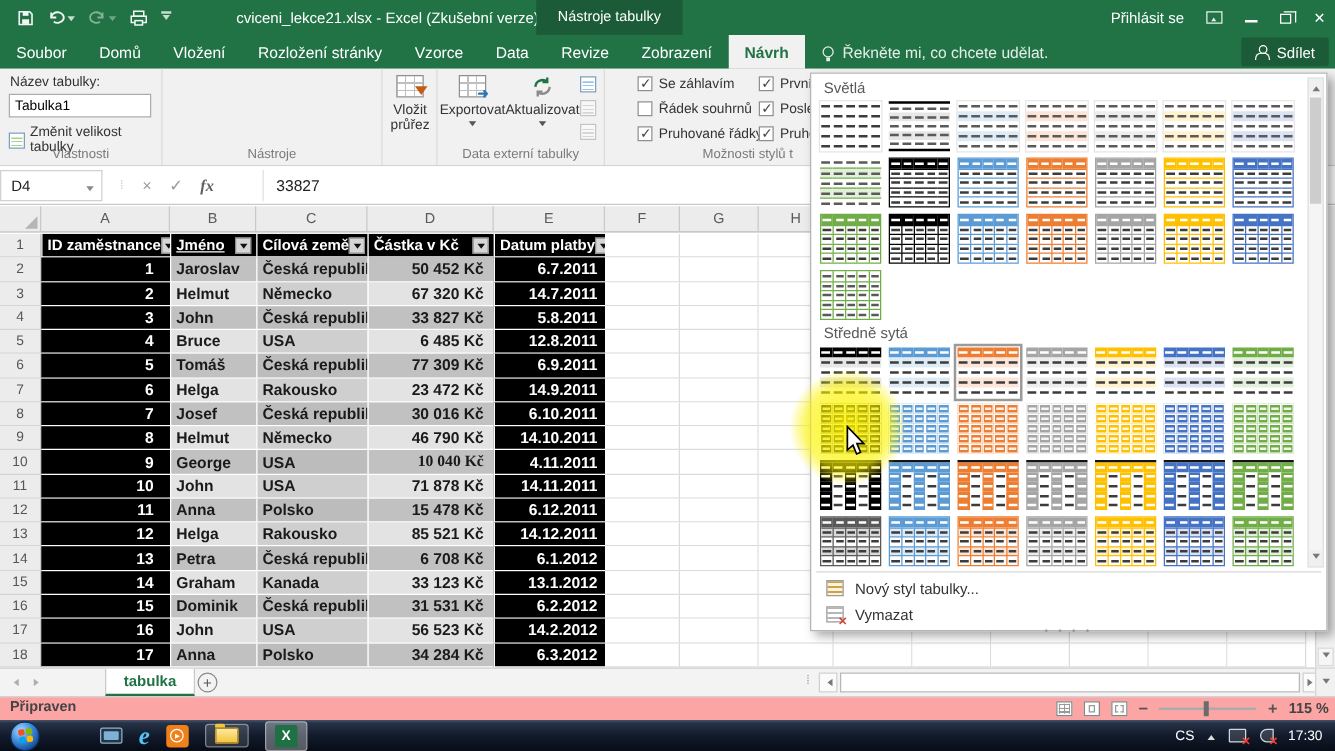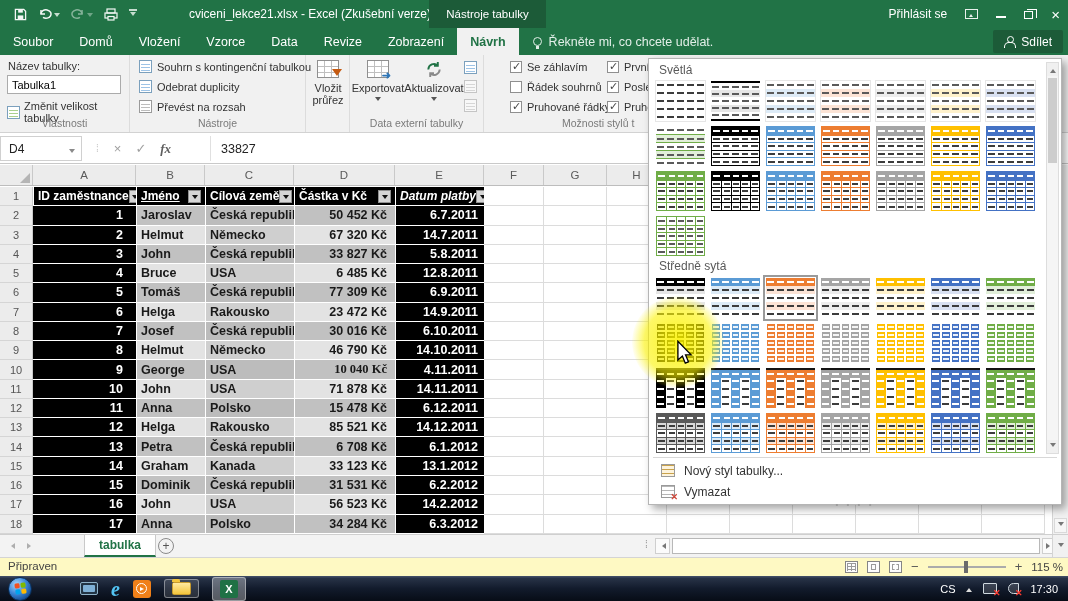--- a/index.html
+++ b/index.html
@@ -108,21 +108,21 @@
   .sheettabs{position:absolute;left:0;top:534px;right:0;height:23px;background:#f3f3f3;border-top:1px solid #cfcfcf;font-size:12px;}
   .tab-navs{position:absolute;left:8px;top:0;height:22px;display:flex;align-items:center;gap:12px;opacity:.55;}
   .sheet-tab{position:absolute;left:84px;top:0;height:22px;background:#fff;border:1px solid #c9c9c9;border-top:none;border-bottom:2px solid #217346;color:#217346;font-weight:bold;display:flex;align-items:center;padding:0 14px;}
   .addsheet{position:absolute;left:158px;top:3px;width:16px;height:16px;border:1px solid #8a8a8a;border-radius:50%;color:#555;display:flex;align-items:center;justify-content:center;font-size:12px;line-height:12px;}
   .hs-handle{position:absolute;left:645px;top:4px;color:#9a9a9a;font-size:10px;letter-spacing:1px;}
   .hs-btn{position:absolute;top:3px;width:15px;height:16px;background:#fbfbfb;border:1px solid #cfcfcf;display:flex;align-items:center;justify-content:center;}
   .hs-track{position:absolute;left:672px;top:3px;width:368px;height:16px;background:#fff;border:1px solid #b8b8b8;}
   .corner-box{position:absolute;right:0;top:0;width:16px;height:22px;background:#f1f1f1;border-left:1px solid #d4d4d4;display:flex;align-items:center;justify-content:center;}
 
   
-  .statusbar{position:absolute;left:0;top:557px;right:0;height:19px;background:#fef9c3;border-top:1px solid #d4d4d4;font-size:11.5px;color:#444;}
+  .statusbar{position:absolute;left:0;top:557px;right:0;height:19px;background:#fca5a5;border-top:1px solid #d4d4d4;font-size:11.5px;color:#444;font-weight:bold;}
   .status-left{position:absolute;left:8px;top:2px;}
   .status-right{position:absolute;right:5px;top:0;height:18px;display:flex;align-items:center;gap:9px;}
   .view-ic{width:13px;height:12px;border:1px solid #858585;background:#fdfdfd;position:relative;}
   .view-ic.grid-v:after{content:"";position:absolute;inset:1px;background:
      repeating-linear-gradient(90deg,#9a9a9a 0 1px,transparent 1px 4px),
      repeating-linear-gradient(#9a9a9a 0 1px,transparent 1px 3px);}
   .view-ic.page-v:after{content:"";position:absolute;inset:2px 3px;border:1px solid #9a9a9a;}
   .view-ic.break-v:after{content:"";position:absolute;inset:2px;border:1px dashed #9a9a9a;}
   .zoom-track{width:78px;height:2px;background:#ababab;position:relative;}
   .zoom-thumb{position:absolute;left:36px;top:-5px;width:4px;height:12px;background:#6b6b6b;}
@@ -256,20 +256,21 @@
       <span class="min-glyph"></span>
       <span class="restore-glyph"></span>
       <span class="close-glyph">×</span>
     </div>
   </div>
 
   <div class="tabrow">
     <div class="tab">Soubor</div>
       <div class="tab">Domů</div>
       <div class="tab">Vložení</div>
+      <div class="tab">Rozložení stránky</div>
       <div class="tab">Vzorce</div>
       <div class="tab">Data</div>
       <div class="tab">Revize</div>
       <div class="tab">Zobrazení</div>
       <div class="tab active">Návrh</div>
       <div class="tellme" style="order:99;">
       <span class="bulb"></span>
       <span>Řekněte mi, co chcete udělat.</span>
     </div>
   </div>
@@ -282,34 +283,20 @@
     <div class="rgroup rg-props">
       <div class="tn-label">Název tabulky:</div>
       <input class="tn-input" value="Tabulka1" style="">
       <div class="resize-btn">
         <span class="mi green"></span>
         <span>Změnit velikost tabulky</span>
       </div>
       <div class="glabel">Vlastnosti</div>
     </div>
     <div class="rgroup rg-tools">
-      <div class="tool-rows">
-          <div class="tool-row">
-            <span class="mi"></span>
-            <span>Souhrn s kontingenční tabulkou</span>
-          </div>
-          <div class="tool-row">
-            <span class="mi"></span>
-            <span>Odebrat duplicity</span>
-          </div>
-          <div class="tool-row">
-            <span class="mi gray"></span>
-            <span>Převést na rozsah</span>
-          </div>
-        </div>
       <div class="glabel">Nástroje</div>
     </div>
     <div class="rgroup rg-slicer">
       <div class="bigbtn" style="left:7px;top:5px;width:30px;">
         <span class="grid-ic">
             <span class="funnel"></span>
           </span>
         <span style="margin-top:4px;">Vložit průřez</span>
       </div>
     </div>
@@ -425,21 +412,21 @@
           <span class="fltr">
             <span class="ftri"></span>
           </span>
         </div>
         <div class="cell th" style="width: 101px;">
           <span>Částka v Kč</span>
           <span class="fltr">
             <span class="ftri"></span>
           </span>
         </div>
-        <div class="cell th" style="width: 89px; font-style: italic;">
+        <div class="cell th" style="width: 89px;">
           <span>Datum platby</span>
           <span class="fltr">
             <span class="ftri"></span>
           </span>
         </div>
         <div class="cell empty" style="width: 60px;"></div>
         <div class="cell empty" style="width: 63px;"></div>
         <div class="cell empty" style="width: 60px;"></div>
         <div class="cell empty" style="width: 63px;"></div>
         <div class="cell empty" style="width: 63px;"></div>

